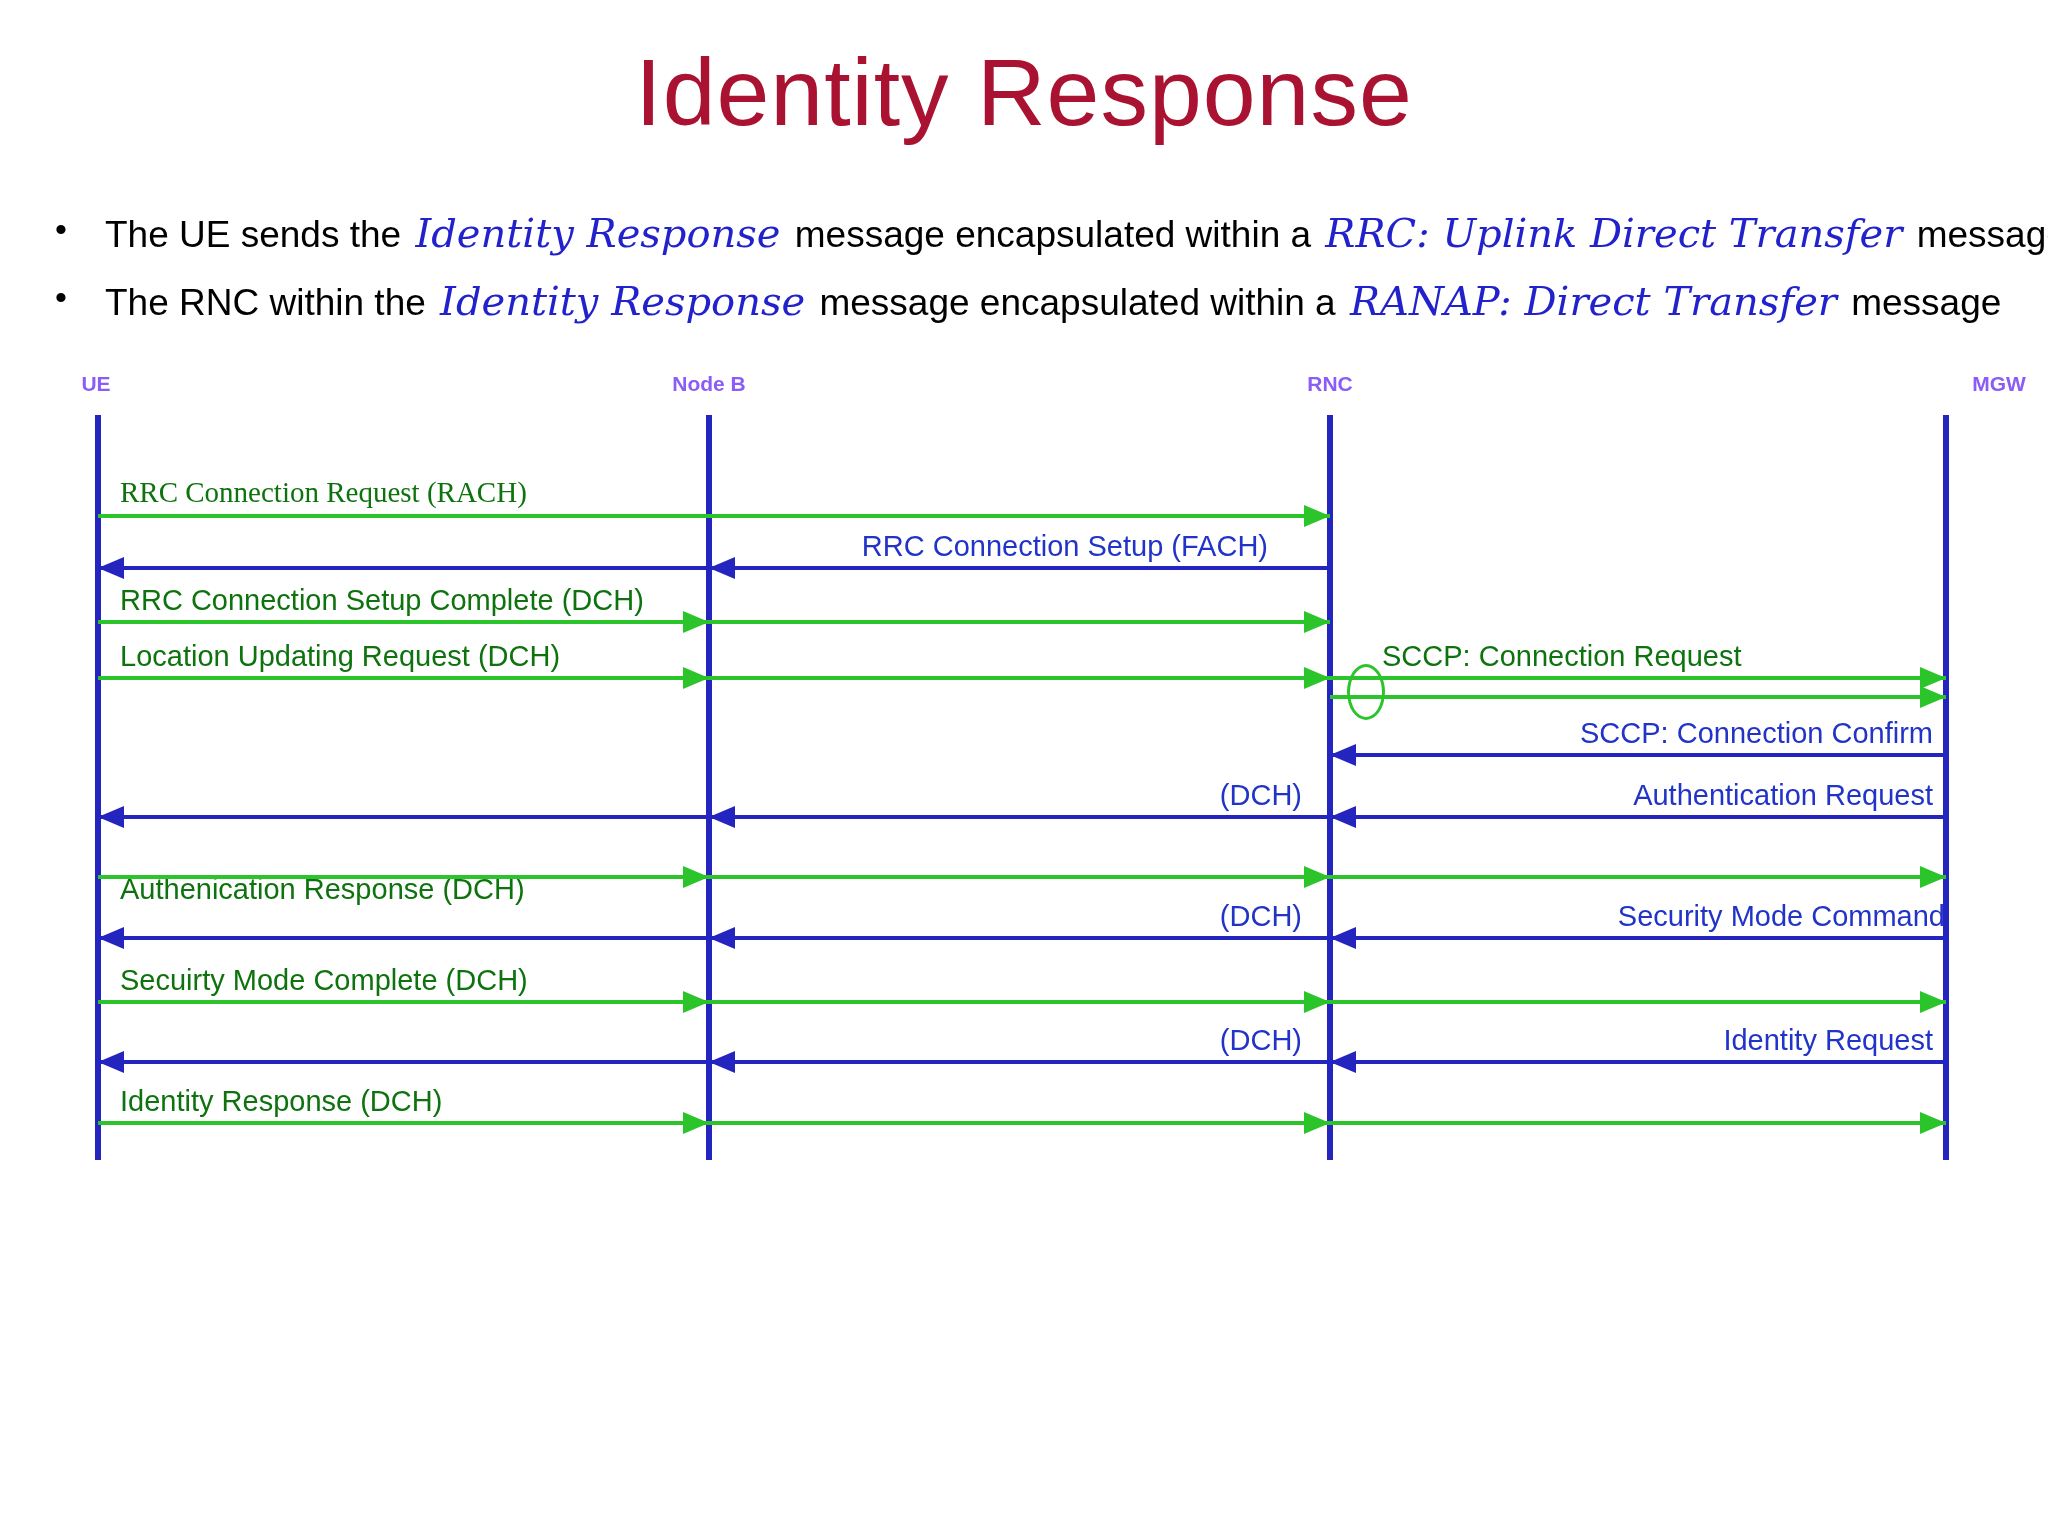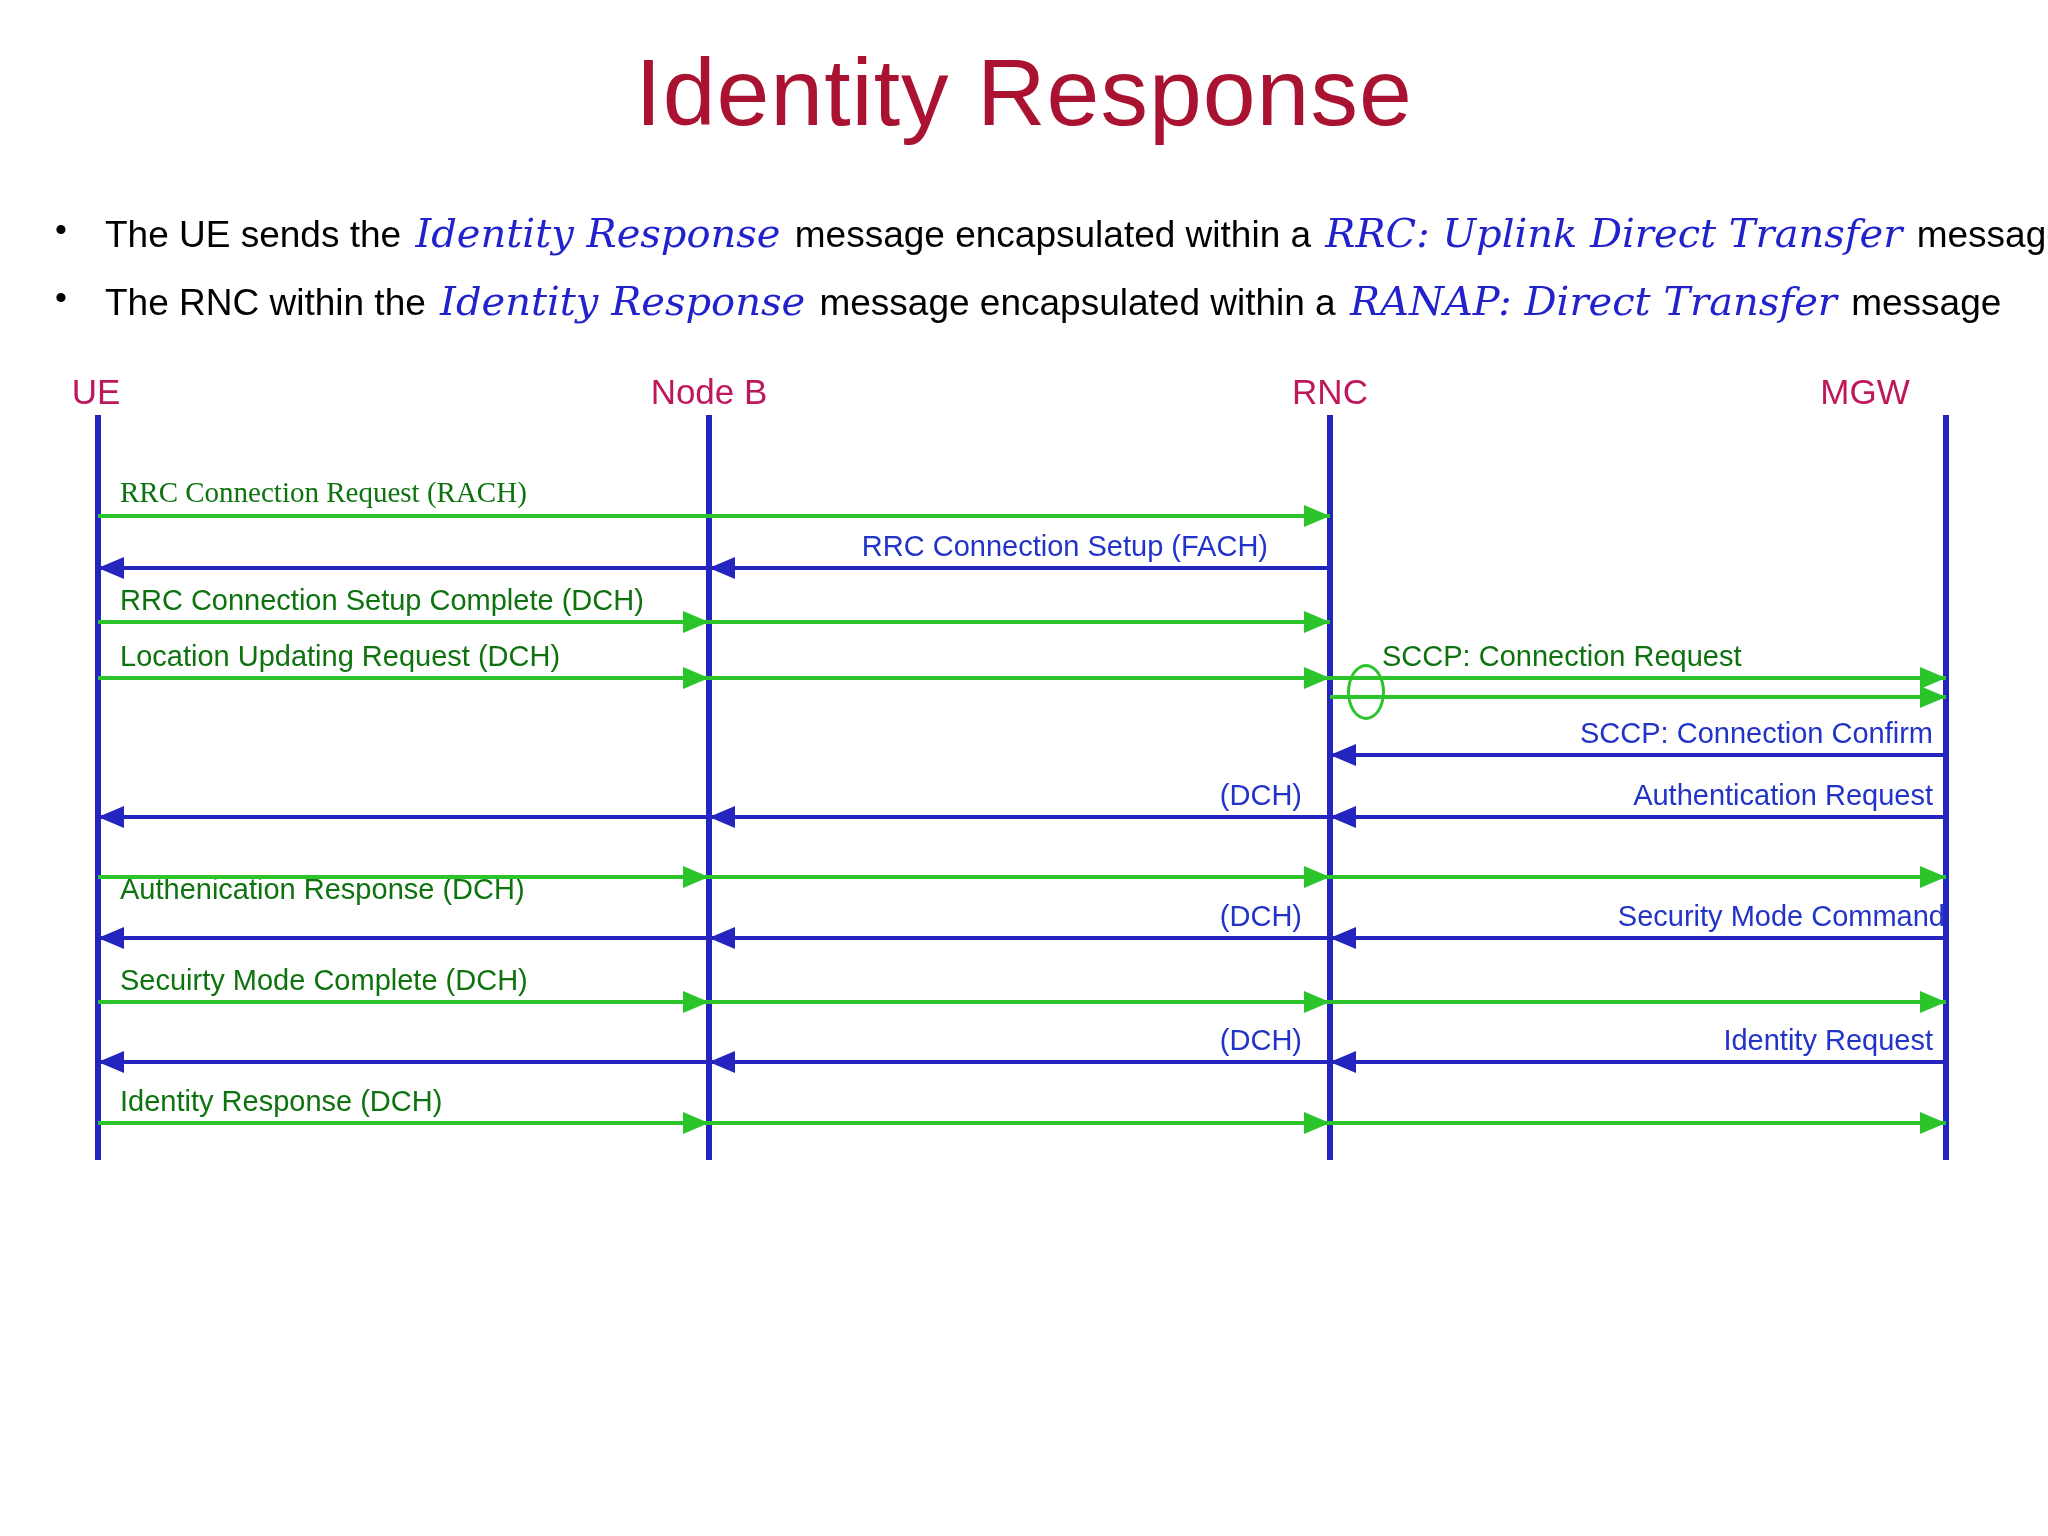--- a/index.html
+++ b/index.html
@@ -12,21 +12,21 @@
     font-size:95px; font-weight:400; color:#a91230; letter-spacing:1px;
   }
   .bullet { position:absolute; left:55px; font-size:37px; color:#000; white-space:nowrap; }
   .bullet .dot { display:inline-block; width:50px; font-size:34px; vertical-align:top; }
   .script {
     font-family:"DejaVu Serif", serif; font-style:italic; color:#2222cc;
     font-size:40px; padding:0 4px;
   }
   .actor-label {
     position:absolute; top:372px; transform:translateX(-50%);
-    font-size:35px; color:#be185d; white-space:nowrap;
+    font-size:21px; color:#8b5cf6; white-space:nowrap;font-weight:bold;
   }
   .lifeline { position:absolute; top:415px; width:6px; height:745px; background:#2424be; }
   .msg-label { position:absolute; font-size:29px; white-space:nowrap; }
   .msg-label.g { color:#0e730e; }
   .msg-label.b { color:#2233c8; }
   .line { position:absolute; height:4px; }
   .line.g { background:#2bc42b; }
   .line.b { background:#2424be; }
   .ah { position:absolute; width:0; height:0;
         border-top:11px solid transparent; border-bottom:11px solid transparent; }
@@ -44,21 +44,21 @@
 
   <div class="title">Identity Response</div>
 
   <div class="bullet" style="top:210px;"><span class="dot">•</span><span>The UE sends the </span><span class="script">Identity Response</span><span> message encapsulated within a </span><span class="script">RRC: Uplink Direct Transfer</span><span> message</span></div>
 
   <div class="bullet" style="top:278px;"><span class="dot">•</span><span>The RNC within the </span><span class="script">Identity Response</span><span> message encapsulated within a </span><span class="script">RANAP: Direct Transfer</span><span> message</span></div>
 
   <div class="actor-label" style="left:96px;">UE</div>
   <div class="actor-label" style="left:709px;">Node B</div>
   <div class="actor-label" style="left:1330px;">RNC</div>
-  <div class="actor-label" style="left:1865px;">MGW</div>
+  <div class="actor-label" style="left:1999px;">MGW</div>
 
   <div class="lifeline" style="left:95px;"></div>
   <div class="lifeline" style="left:706px;"></div>
   <div class="lifeline" style="left:1327px;"></div>
   <div class="lifeline" style="left:1943px;"></div>
 
   <div>
     <div class="msg-label g" style="left:120px; top:476px;font-family:Liberation Serif, serif;">RRC Connection Request (RACH)</div>
     <div class="line g" style="left:98px; top:514px; width:1232px;"></div>
     <div class="ah r g" style="left:1304px; top:505px;"></div>

